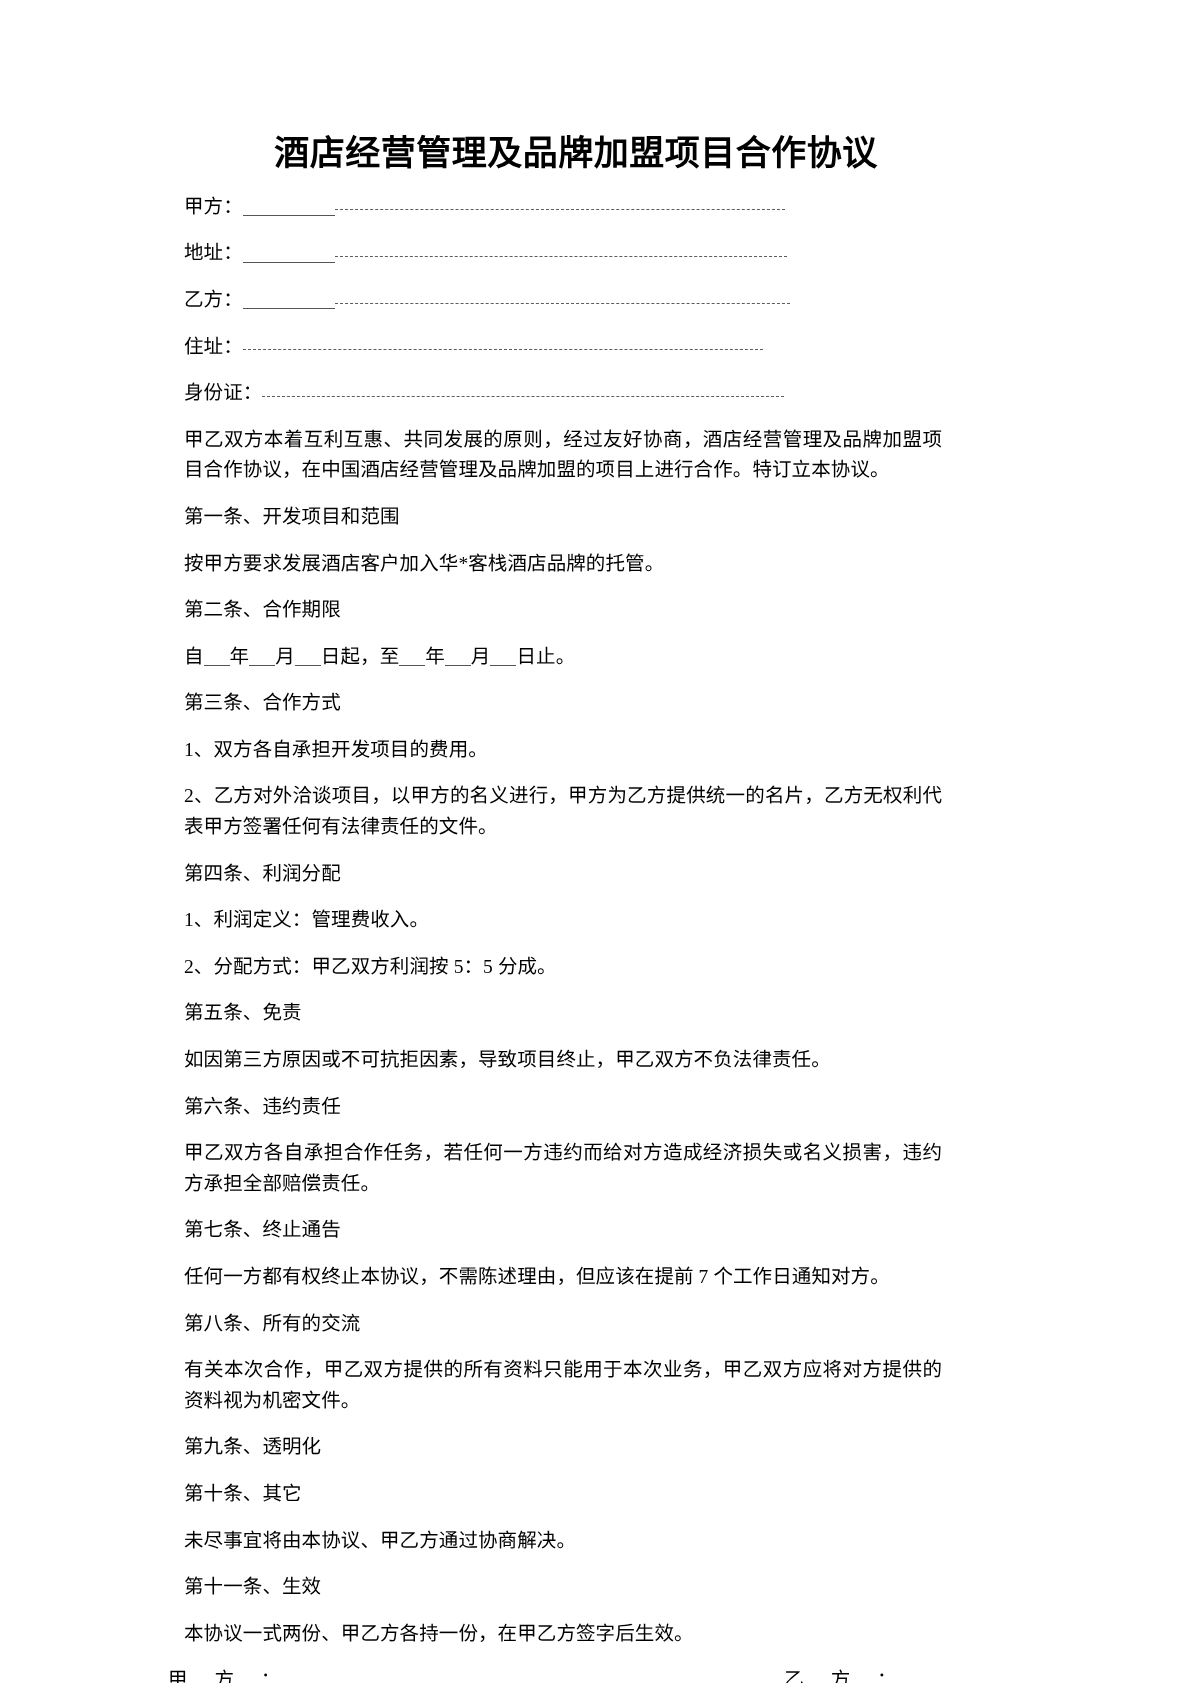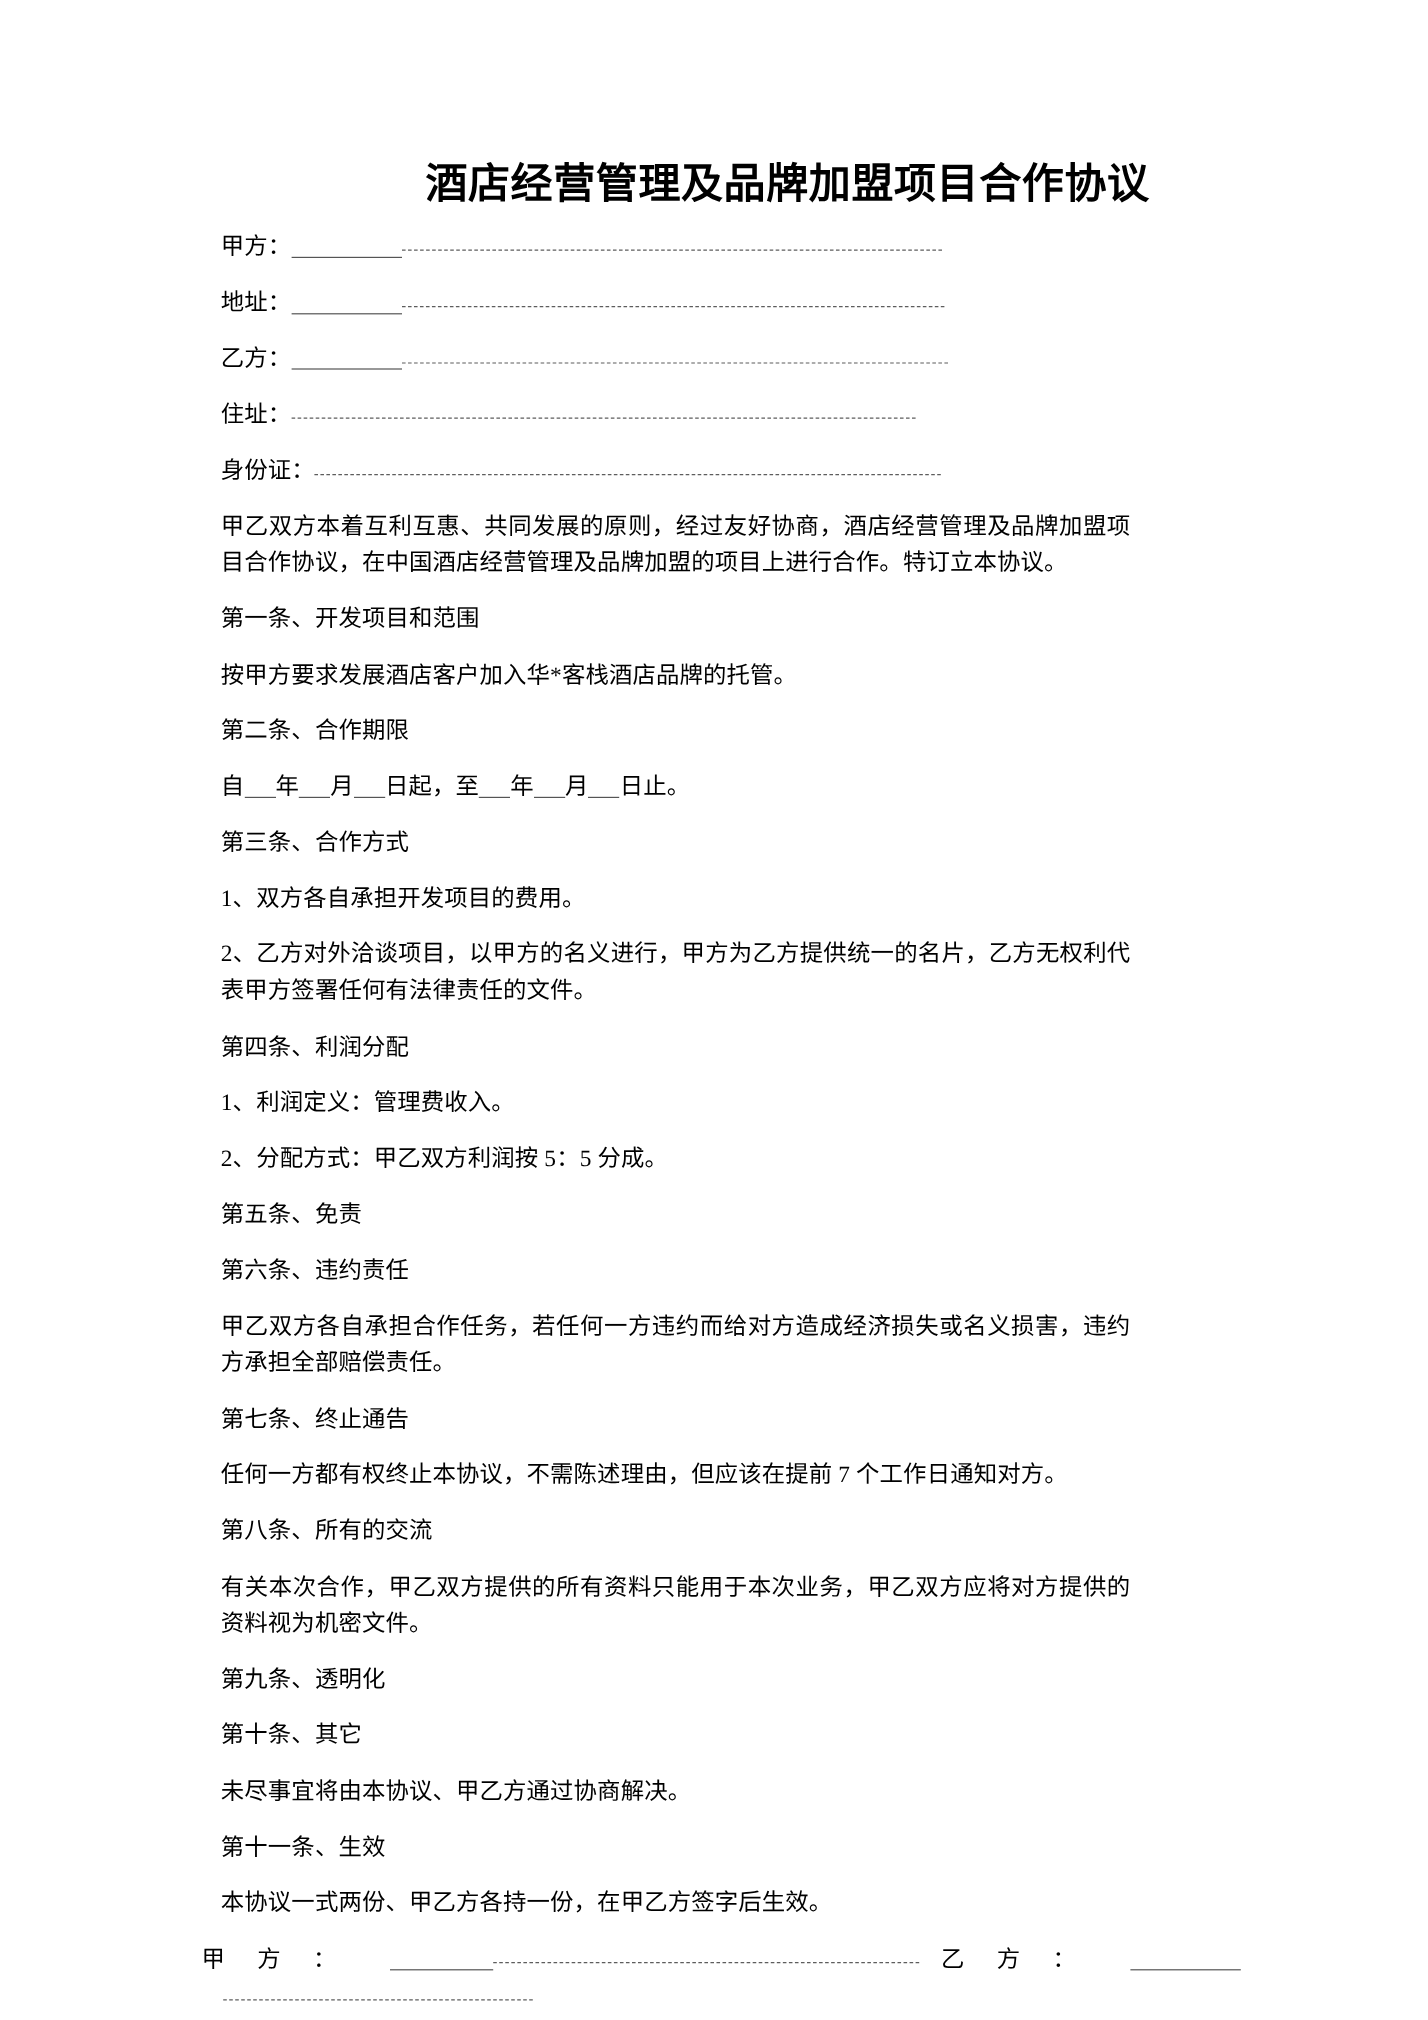--- a/index.html
+++ b/index.html
@@ -25,21 +25,21 @@
   }
   .doc-body {
     position: absolute;
     left: 168px;
     top: 132px;
     width: 790px;
   }
   .doc-title {
     font-size: 35px;
     font-weight: bold;
-    text-align: right;
+    text-align: center;
     letter-spacing: 0.5px;
     line-height: 1.25;
     margin: 0 0 14px 0;
     padding-left: 26px;
     white-space: nowrap;
   }
   .line {
     font-size: 19.5px;
     line-height: 30.6px;
     white-space: pre-wrap;
@@ -128,20 +128,21 @@
 
     <p class="line">第三条、合作方式</p>
     <p class="line para">1、双方各自承担开发项目的费用。</p>
     <p class="line para">2、乙方对外洽谈项目，以甲方的名义进行，甲方为乙方提供统一的名片，乙方无权利代表甲方签署任何有法律责任的文件。</p>
 
     <p class="line">第四条、利润分配</p>
     <p class="line para">1、利润定义：管理费收入。</p>
     <p class="line para">2、分配方式：甲乙双方利润按 5：5 分成。</p>
 
     <p class="line">第五条、免责</p>
+    <p class="line para">如因第三方原因或不可抗拒因素，导致项目终止，甲乙双方不负法律责任。</p>
 
     <p class="line">第六条、违约责任</p>
     <p class="line para">甲乙双方各自承担合作任务，若任何一方违约而给对方造成经济损失或名义损害，违约方承担全部赔偿责任。</p>
 
     <p class="line">第七条、终止通告</p>
     <p class="line para">任何一方都有权终止本协议，不需陈述理由，但应该在提前 7 个工作日通知对方。</p>
 
     <p class="line">第八条、所有的交流</p>
     <p class="line para">有关本次合作，甲乙双方提供的所有资料只能用于本次业务，甲乙双方应将对方提供的资料视为机密文件。</p>
 

